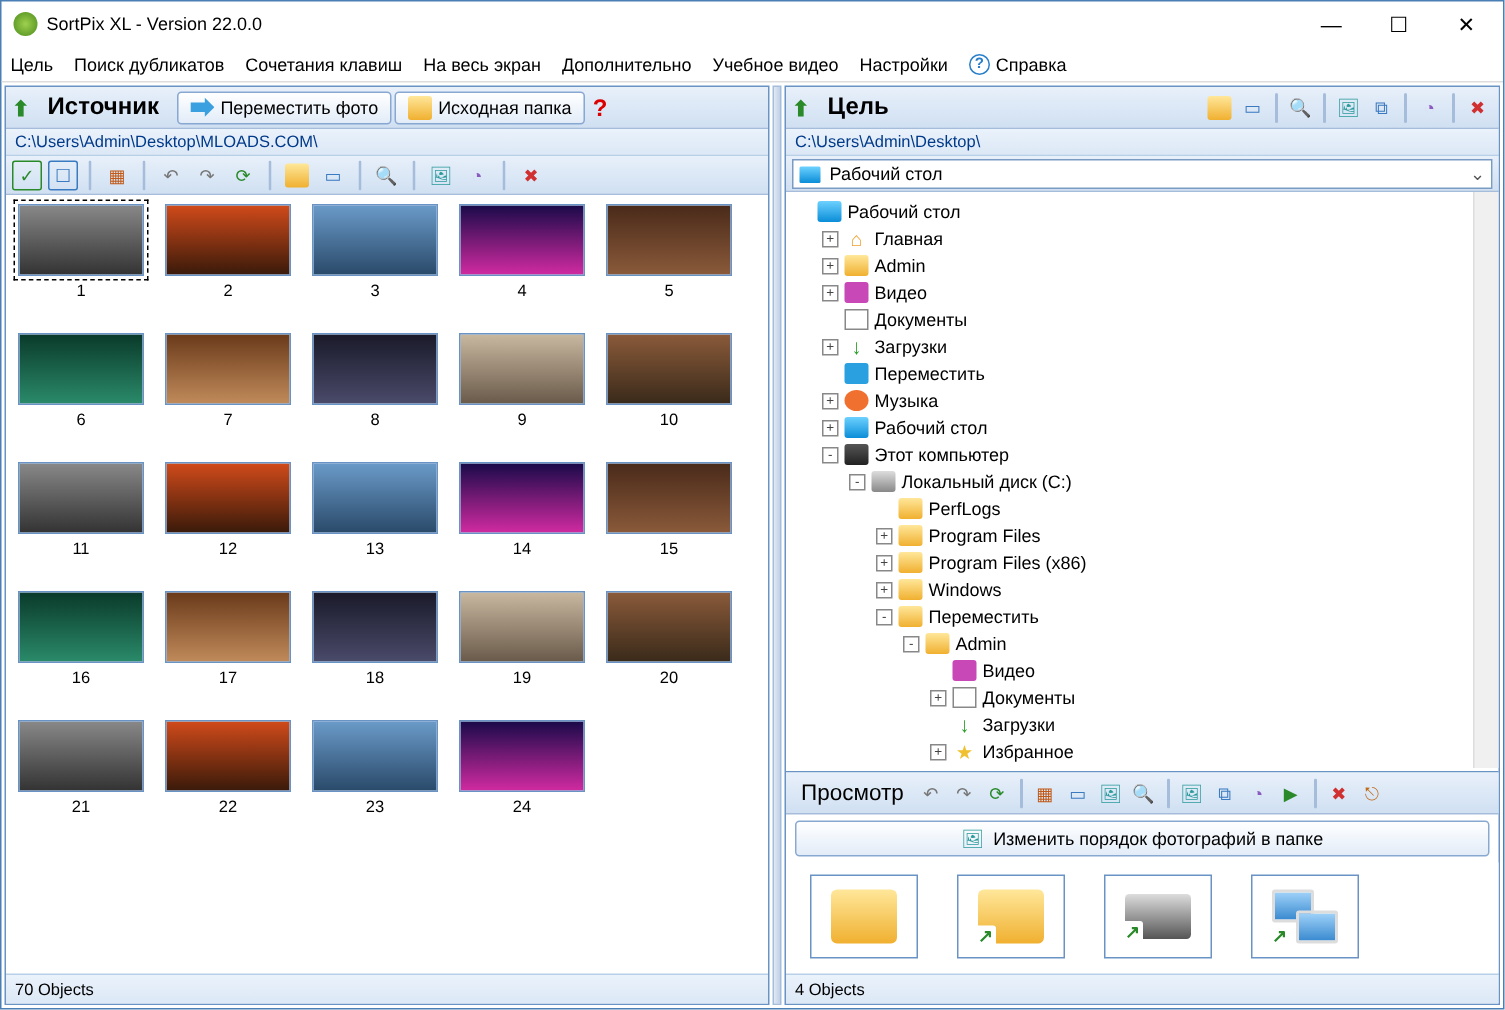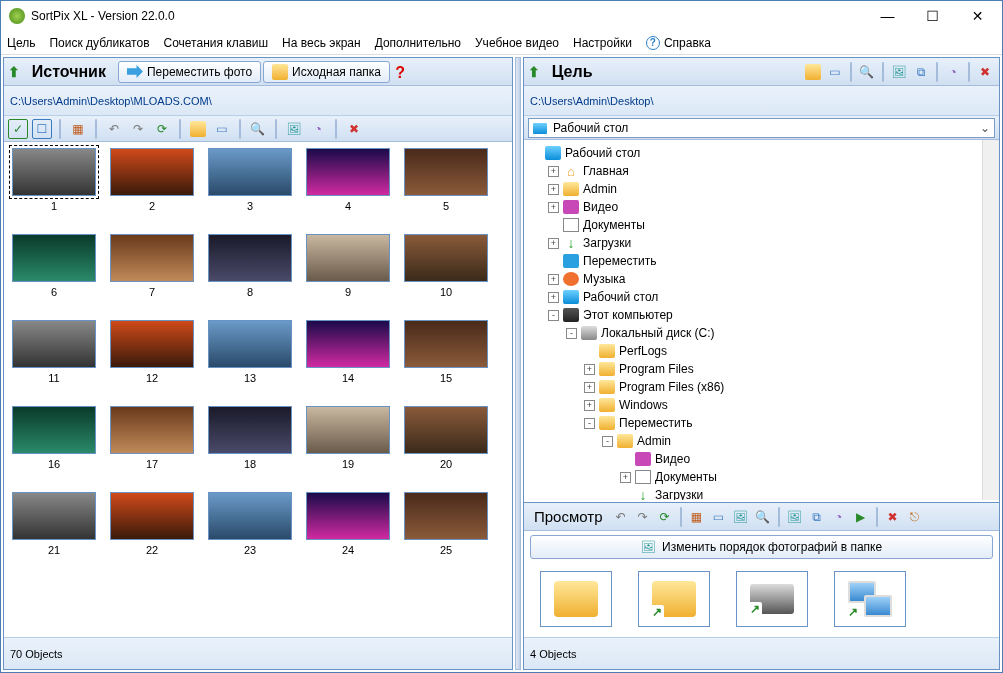--- a/index.html
+++ b/index.html
@@ -16,32 +16,32 @@
 .pane { display: flex; flex-direction: column; border: 1px solid #6a93c5; margin: 2px; }
 .pane.left { flex: 0 0 510px; }
 .pane.right { flex: 1; }
 .pane-header { height: 28px; background: linear-gradient(#e8f0fa, #d0e0f2); border-bottom: 1px solid #a5bddb; display: flex; align-items: center; padding: 0 4px; gap: 2px; }
 .pane-title { font-size: 16px; font-weight: bold; padding: 0 10px; }
 .hdr-btn { height: 22px; border: 1px solid #88a8d2; background: linear-gradient(#fff,#e2ecf8); border-radius: 3px; padding: 0 8px; display: inline-flex; align-items: center; gap: 4px; }
 .ico { width: 16px; height: 16px; display: inline-block; }
 .ico-folder { background: linear-gradient(#ffe79a,#f0b030); border-radius: 2px; }
 .ico-move { background: #3aa0e0; clip-path: polygon(0 30%,60% 30%,60% 10%,100% 50%,60% 90%,60% 70%,0 70%); }
 .ico-q { color: #d00; font-weight: bold; font-size: 16px; text-align: center; }
-.path-bar { height: 30px; background: linear-gradient(#eaf2fb,#dce8f6); border-bottom: 1px solid #b8cfe8; padding: 0 6px; display: flex; align-items: center; color: #003a8a; font-size: 11px; }
+.path-bar { height: 18px; background: linear-gradient(#eaf2fb,#dce8f6); border-bottom: 1px solid #b8cfe8; padding: 0 6px; display: flex; align-items: center; color: #003a8a; font-size: 11px; }
 .toolbar { height: 26px; background: linear-gradient(#e8f0fa,#d0e0f2); border-bottom: 1px solid #a5bddb; display: flex; align-items: center; padding: 0 4px; gap: 4px; }
 .tool-ico { width: 20px; height: 20px; display: inline-flex; align-items: center; justify-content: center; border: 1px solid transparent; border-radius: 2px; }
 .tool-ico.sep { width: 1px; background: #a5bddb; margin: 0 3px; }
 .glyph { font-size: 14px; font-weight: bold; }
 .thumb-area { flex: 1; overflow: auto; padding: 6px; background: #fff; }
 .thumb-grid { display: grid; grid-template-columns: repeat(5, 88px); gap: 22px 10px; }
 .thumb { display: flex; flex-direction: column; align-items: center; gap: 4px; }
 .thumb .img { width: 84px; height: 48px; border: 1px solid #6a93c5; background: linear-gradient(135deg,#556,#223 40%,#a86 60%,#334); }
 .thumb.sel .img { outline: 1px dashed #000; outline-offset: 2px; }
 .thumb .lbl { font-size: 11px; }
-.status { height: 32px; background: linear-gradient(#eaf2fb,#dce8f6); border-top: 1px solid #b8cfe8; padding: 0 6px; display: flex; align-items: center; font-size: 11px; }
+.status { height: 20px; background: linear-gradient(#eaf2fb,#dce8f6); border-top: 1px solid #b8cfe8; padding: 0 6px; display: flex; align-items: center; font-size: 11px; }
 .combo-row { height: 24px; background: linear-gradient(#e8f0fa,#d0e0f2); border-bottom:1px solid #a5bddb; padding: 2px 4px; display:flex; }
 .combo { flex:1; height:20px; border:1px solid #7a9bc4; background:#fff; display:flex; align-items:center; padding:0 4px; font-size:11px; }
 .combo .ci { width:14px;height:11px;background:linear-gradient(#6dd1ff,#0a8dd8);margin-right:6px;border-radius:1px; }
 .combo .arrow { margin-left:auto; color:#555; }
 .tree-area { flex: 1; overflow: auto; background: #fff; padding: 4px 2px; font-size: 12px; }
 .tree-node { display: flex; align-items: center; height: 18px; white-space: nowrap; }
 .tree-node .exp { width: 11px; height: 11px; border: 1px solid #888; display: inline-flex; align-items: center; justify-content: center; font-size: 9px; line-height: 9px; margin-right: 4px; background: #fff; color: #444; }
 .tree-node .noexp { width: 15px; display: inline-block; }
 .tree-node .ticon { width: 16px; height: 14px; margin-right: 4px; display: inline-flex; align-items:center; justify-content:center; }
 .ti-desktop { background: linear-gradient(#6dd1ff,#0a8dd8); border-radius: 2px; }
@@ -225,24 +225,20 @@
             <div class="lbl">22</div>
           </div>
           <div class="thumb">
             <div class="img" style="background: linear-gradient(rgb(106, 154, 200), rgb(42, 74, 106));"></div>
             <div class="lbl">23</div>
           </div>
           <div class="thumb">
             <div class="img" style="background: linear-gradient(rgb(26, 10, 74), rgb(208, 42, 160));"></div>
             <div class="lbl">24</div>
           </div>
-          <div class="thumb">
-            <div class="img" style="background: linear-gradient(rgb(74, 42, 26), rgb(138, 90, 58));"></div>
-            <div class="lbl">25</div>
-          </div>
         </div>
     </div>
     <div class="status">70 Objects</div>
   </div>
 
   <div class="splitter"></div>
 
   <div class="pane right">
     <div class="pane-header">
       <span class="glyph" style="color:#2a8a2a">⬆</span>

